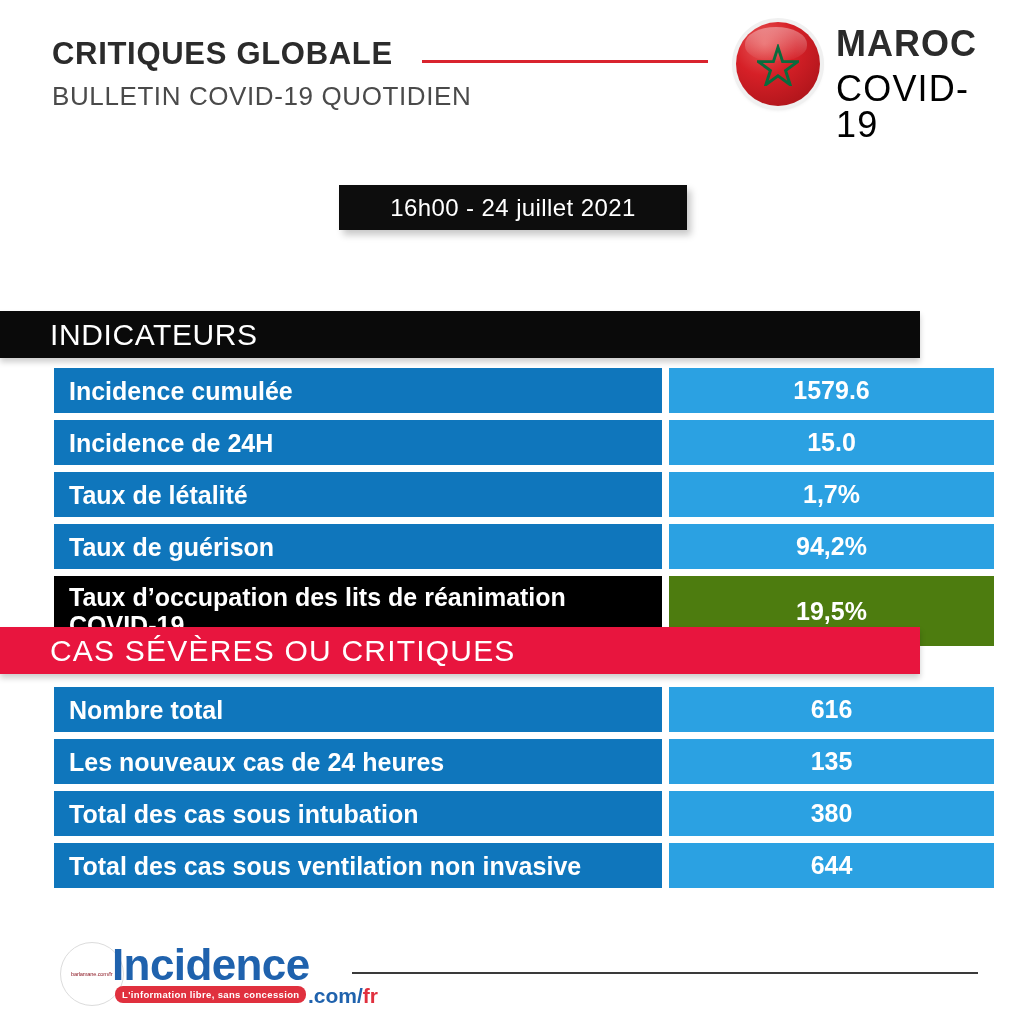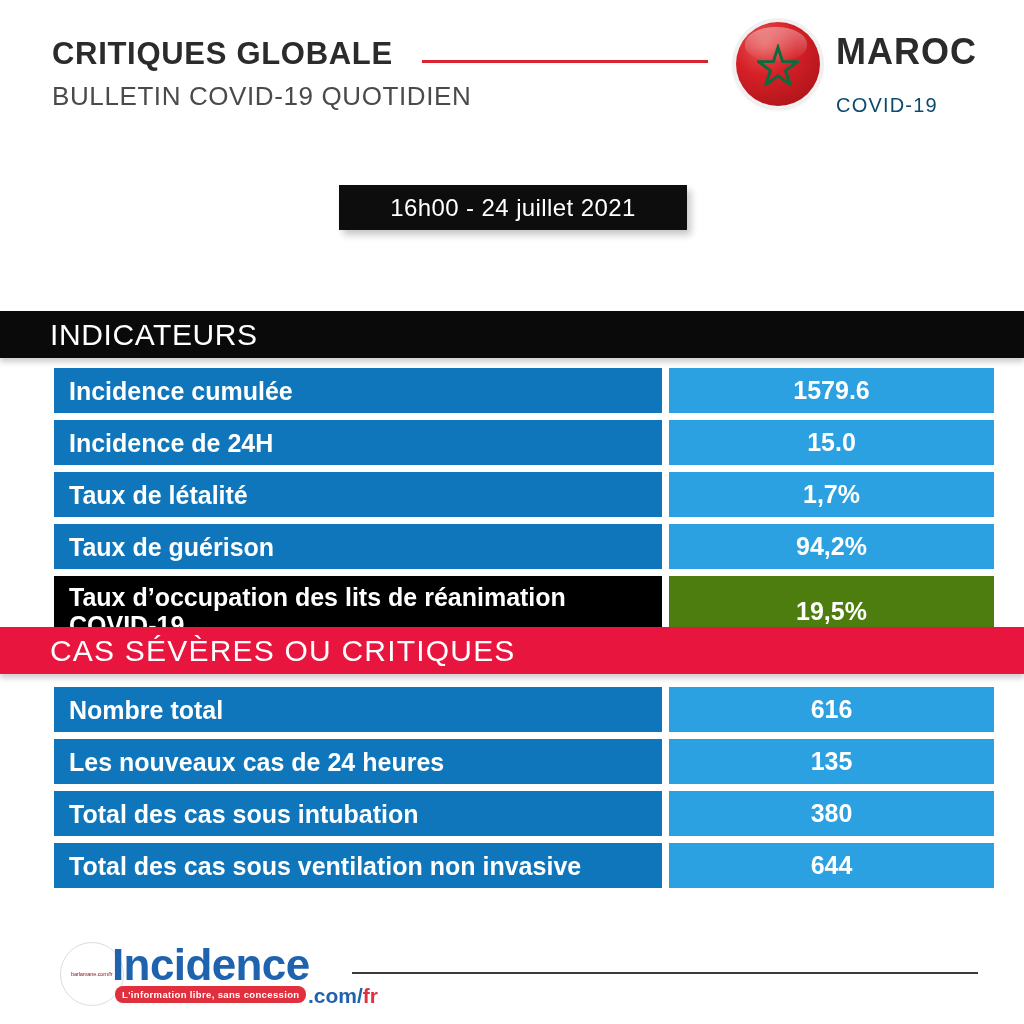--- a/index.html
+++ b/index.html
@@ -84,29 +84,28 @@
     position: absolute;
     left: 100px;
     top: 4px;
   }
   .brand-main {
     font-size: 36px;
     font-weight: bold;
     letter-spacing: 1px;
     color: #2b2b2b;
     line-height: 1;
-    margin-top: 8px;
   }
   .brand-sub {
-    font-size: 20px;
+    font-size: 36px;
     font-weight: 300;
     letter-spacing: 1.2px;
-    color: #0c4a6e;
-    line-height: 1;
-    margin-top: 25px;
+    color: #000000;
+    line-height: 1;
+    margin-top: 9px;
   }
 
   
   .date-badge {
     position: absolute;
     left: 339px;
     top: 185px;
     width: 348px;
     height: 45px;
     background: #0d0d0d;
@@ -116,21 +115,21 @@
     display: flex;
     align-items: center;
     justify-content: center;
     box-shadow: 4px 5px 7px rgba(0,0,0,0.22);
   }
 
   
   .section-bar {
     position: absolute;
     left: 0;
-    width: 1024px;
+    width: 920px;
     height: 47px;
     display: flex;
     align-items: center;
     box-shadow: 0 4px 6px rgba(0,0,0,0.20);
   }
   .section-bar span {
     margin-left: 50px;
     font-size: 30px;
     font-weight: 500;
     letter-spacing: 0.6px;

